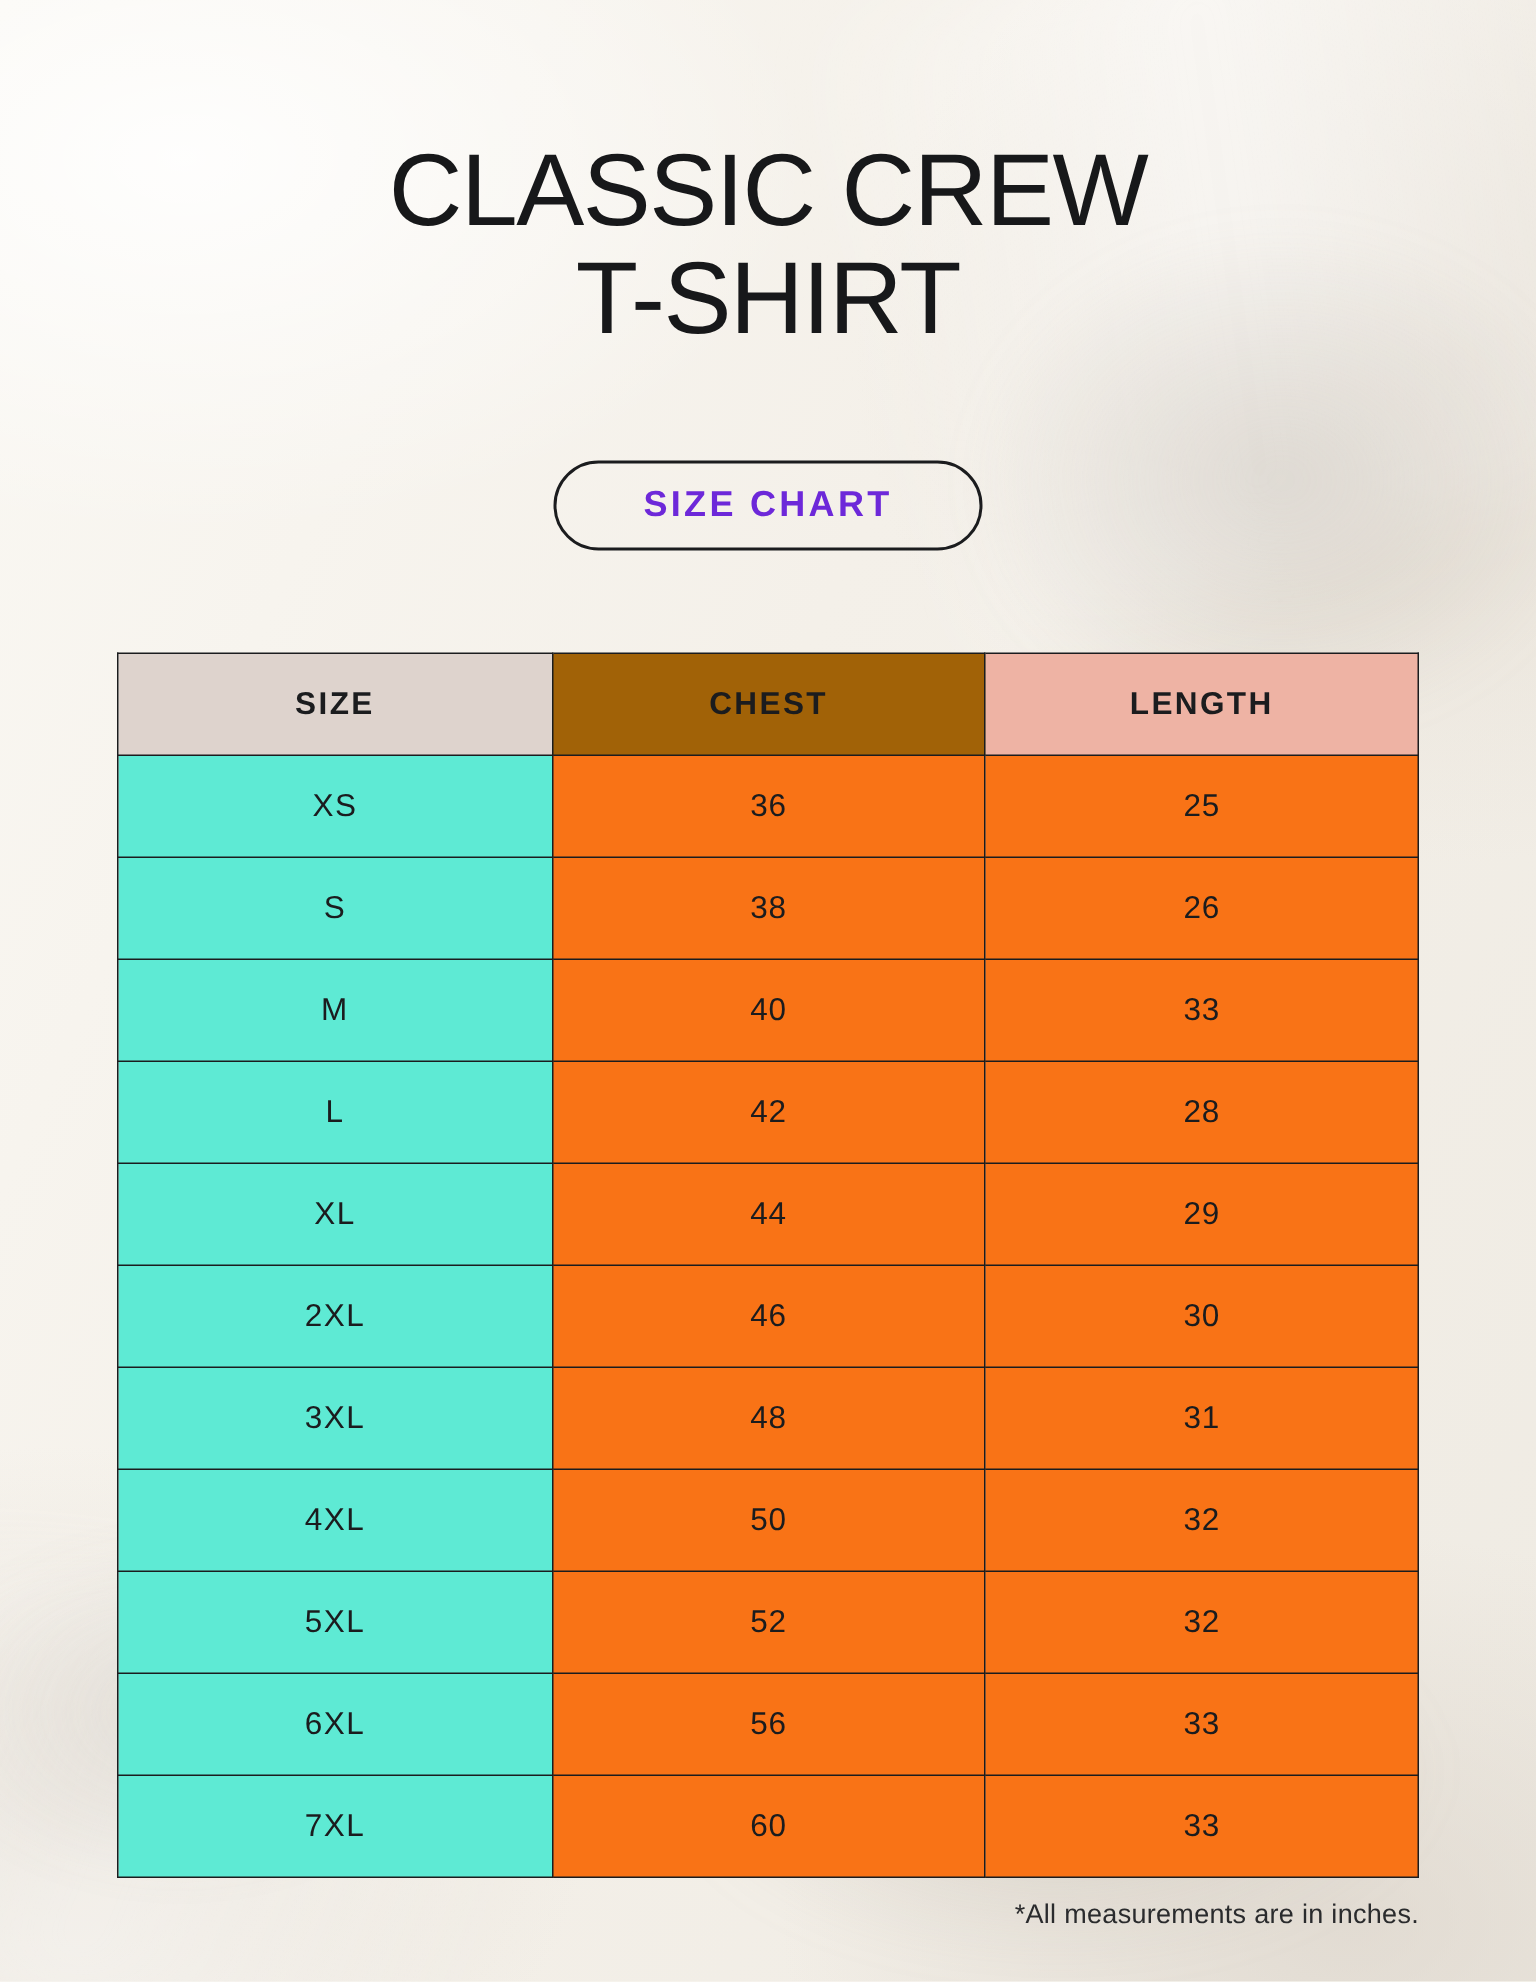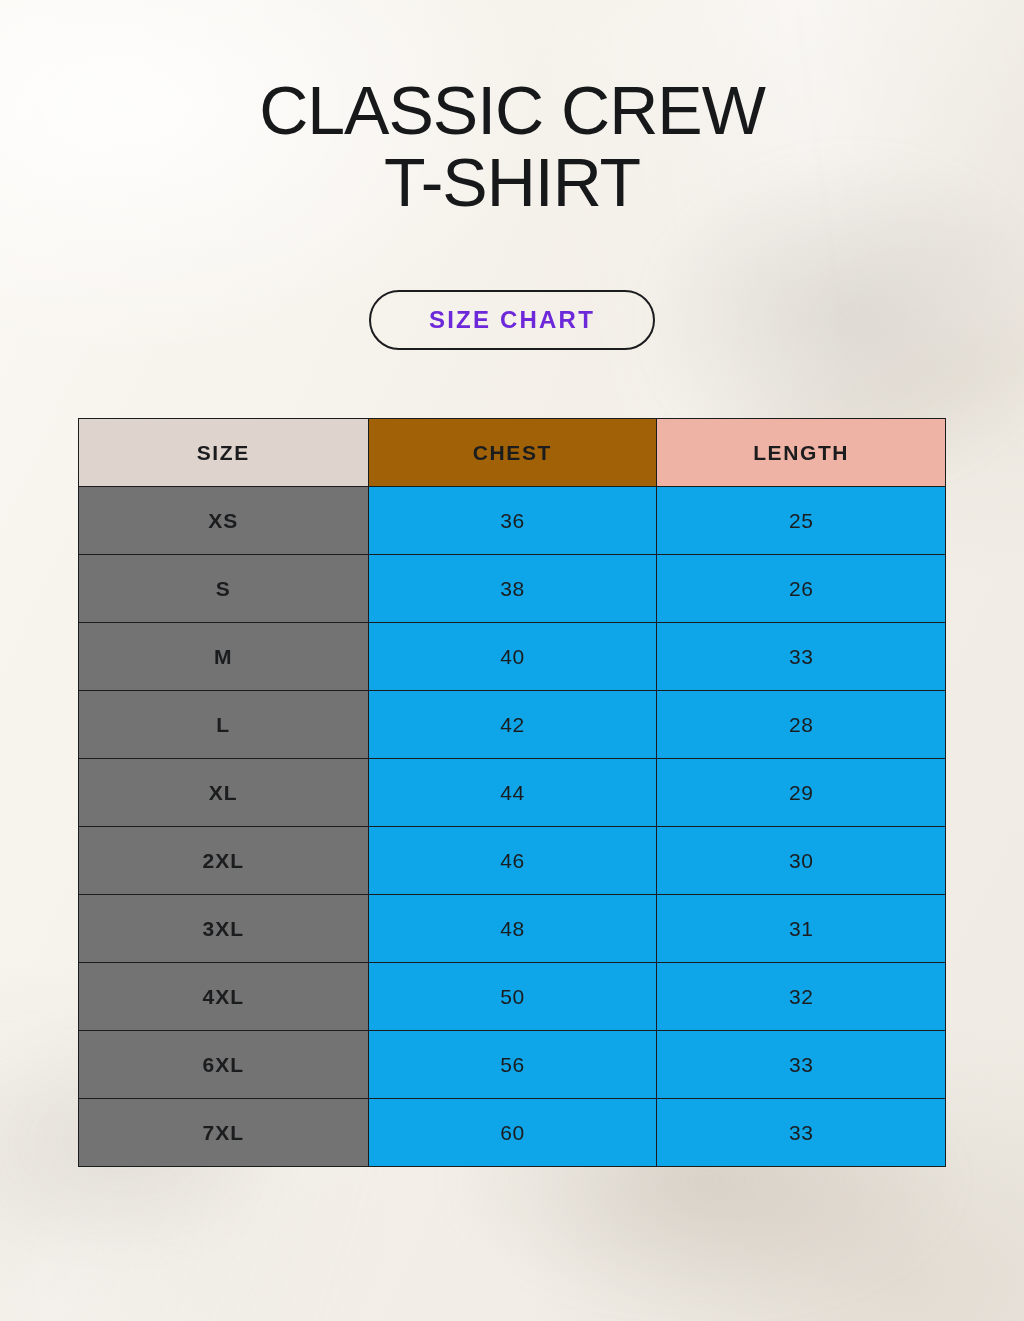--- a/index.html
+++ b/index.html
@@ -53,21 +53,21 @@
     box-sizing: border-box;
   }
 
   .title {
     text-align: center;
     color: #17181a;
     font-size: 68px;
     line-height: 1.06;
     letter-spacing: -1px;
     font-weight: 400;
-    margin: 0;
+    margin: 17px;
     padding-top: 74px;
     padding-left: 60px;
     padding-right: 60px;
   }
   .title-line {
     display: block;
   }
 
   .badge-wrap {
     display: flex;
@@ -113,26 +113,26 @@
     font-weight: 700;
     letter-spacing: 1.6px;
     font-size: 21px;
     height: 76px;
   }
   thead th.h-size { background: #ded3cd; }
   thead th.h-chest { background: #a16207; }
   thead th.h-length { background: #eeb3a4; }
 
   tbody td.col-size {
-    background: #737373;
-    font-weight: 700;
+    background: #5eead4;
+    font-weight: 400;
     letter-spacing: 1px;
   }
   tbody td.col-val {
-    background: #0ea5e9;
+    background: #f97316;
     font-weight: 400;
     letter-spacing: .5px;
   }
 
   .footnote {
     width: 868px;
     margin: 14px auto 0 auto;
     text-align: right;
     font-size: 18px;
     color: #2a2b2d;
@@ -209,27 +209,33 @@
           <td class="col-size">3XL</td>
           <td class="col-val">48</td>
           <td class="col-val">31</td>
         </tr>
         <tr>
           <td class="col-size">4XL</td>
           <td class="col-val">50</td>
           <td class="col-val">32</td>
         </tr>
         <tr>
+          <td class="col-size">5XL</td>
+          <td class="col-val">52</td>
+          <td class="col-val">32</td>
+        </tr>
+        <tr>
           <td class="col-size">6XL</td>
           <td class="col-val">56</td>
           <td class="col-val">33</td>
         </tr>
         <tr>
           <td class="col-size">7XL</td>
           <td class="col-val">60</td>
           <td class="col-val">33</td>
         </tr>
       </tbody>
     </table>
   </div>
 
+  <div class="footnote">*All measurements are in inches.</div>
 
 </div>
 
 </body></html>

